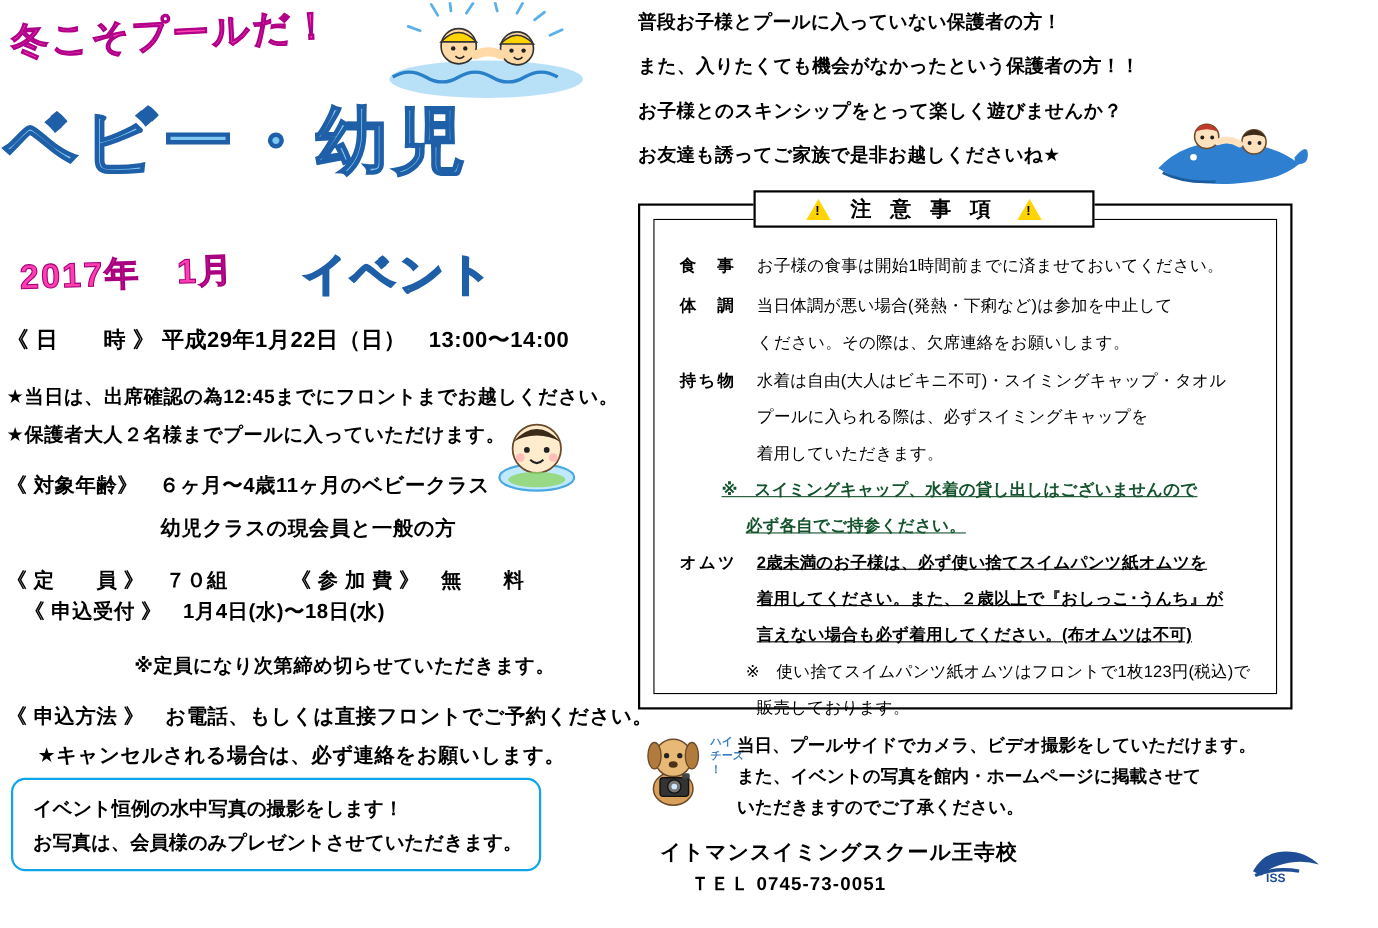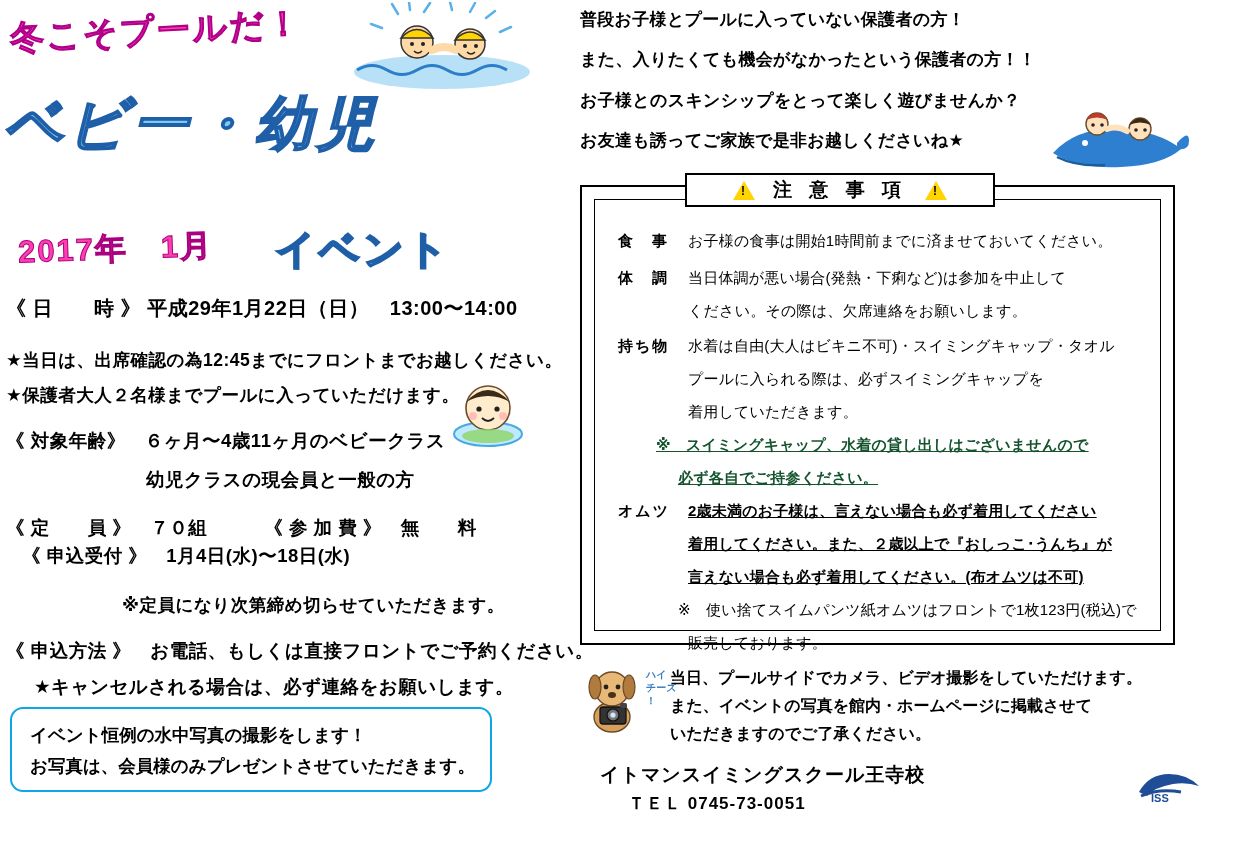--- a/index.html
+++ b/index.html
@@ -34,28 +34,27 @@
     font-weight: bold;
     color: #ff3fb0;
     -webkit-text-stroke: 1px #b0008a;
     letter-spacing: 2px;
     transform: rotate(-3deg);
     white-space: nowrap;
   }
   .title-main {
     position: absolute;
     left: 4px; top: 95px;
-    font-size: 58px;
+    font-size: 66px;
     font-weight: bold;
     color: #7ec8f2;
     -webkit-text-stroke: 2px #1f5fa8;
     letter-spacing: 4px;
     line-height: 1;
     white-space: nowrap;
-    font-style: italic;
   }
   .title-year {
     position: absolute;
     left: 18px; top: 228px;
     font-size: 31px;
     font-weight: bold;
     color: #ff3fb0;
     -webkit-text-stroke: 1px #a8007e;
     letter-spacing: 2px;
     transform: rotate(-2deg);
@@ -326,21 +325,21 @@
     <div class="nrow-text" style="left:128px; top:302px;">ください。その際は、欠席連絡をお願いします。</div>
 
     <div class="nrow-label" style="left:58px; top:337px;">持ち物</div>
     <div class="nrow-text" style="left:128px; top:337px;">水着は自由(大人はビキニ不可)・スイミングキャップ・タオル</div>
     <div class="nrow-text" style="left:128px; top:370px;">プールに入られる際は、必ずスイミングキャップを</div>
     <div class="nrow-text" style="left:128px; top:403px;">着用していただきます。</div>
     <div class="nrow-text red" style="left:96px; top:436px;">※　スイミングキャップ、水着の貸し出しはございませんので</div>
     <div class="nrow-text red" style="left:118px; top:469px;">必ず各自でご持参ください。</div>
 
     <div class="nrow-label" style="left:58px; top:502px;">オムツ</div>
-    <div class="nrow-text uline" style="left:128px; top:502px;">2歳未満のお子様は、言えない場合も必ず着用してください</div>
+    <div class="nrow-text uline" style="left:128px; top:502px;">2歳未満のお子様は、必ず使い捨てスイムパンツ紙オムツを</div>
     <div class="nrow-text uline" style="left:128px; top:535px;">着用してください。また、２歳以上で『おしっこ･うんち』が</div>
     <div class="nrow-text uline" style="left:128px; top:568px;">言えない場合も必ず着用してください。(布オムツは不可)</div>
     <div class="nrow-text" style="left:118px; top:601px;">※　使い捨てスイムパンツ紙オムツはフロントで1枚123円(税込)で</div>
     <div class="nrow-text" style="left:128px; top:634px;">販売しております。</div>
 
     <svg class="art" style="left:22px; top:663px;" width="68" height="72" viewBox="0 0 68 72">
       <ellipse cx="30" cy="54" rx="18" ry="15" fill="#d9a05b" stroke="#6b4b2a" stroke-width="1.4"></ellipse>
       <circle cx="30" cy="26" r="17" fill="#e8b877" stroke="#6b4b2a" stroke-width="1.4"></circle>
       <ellipse cx="13" cy="24" rx="6" ry="12" fill="#b07b3c" stroke="#6b4b2a" stroke-width="1.2"></ellipse>
       <ellipse cx="47" cy="24" rx="6" ry="12" fill="#b07b3c" stroke="#6b4b2a" stroke-width="1.2"></ellipse>

